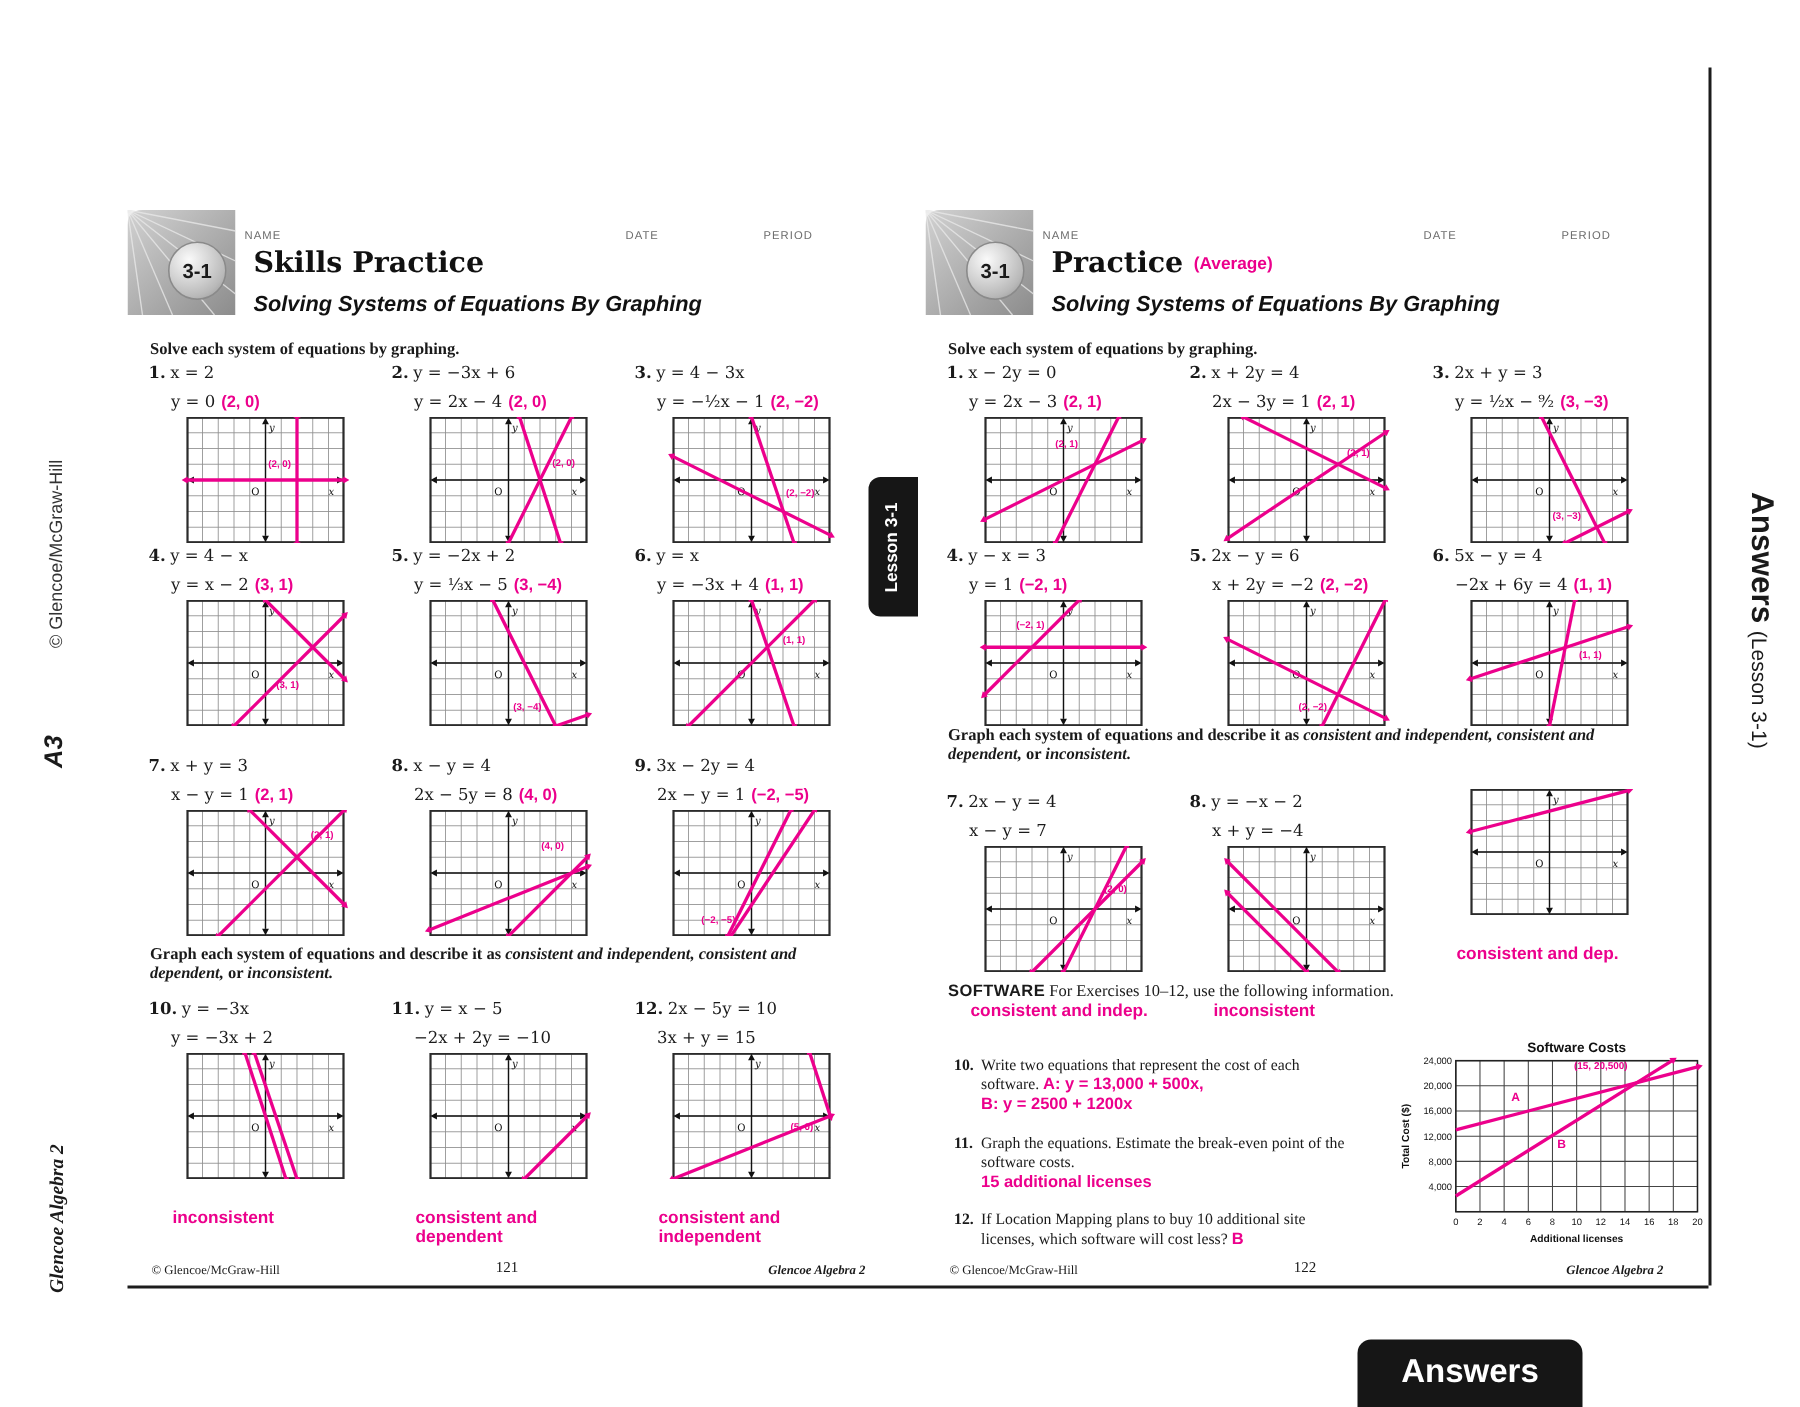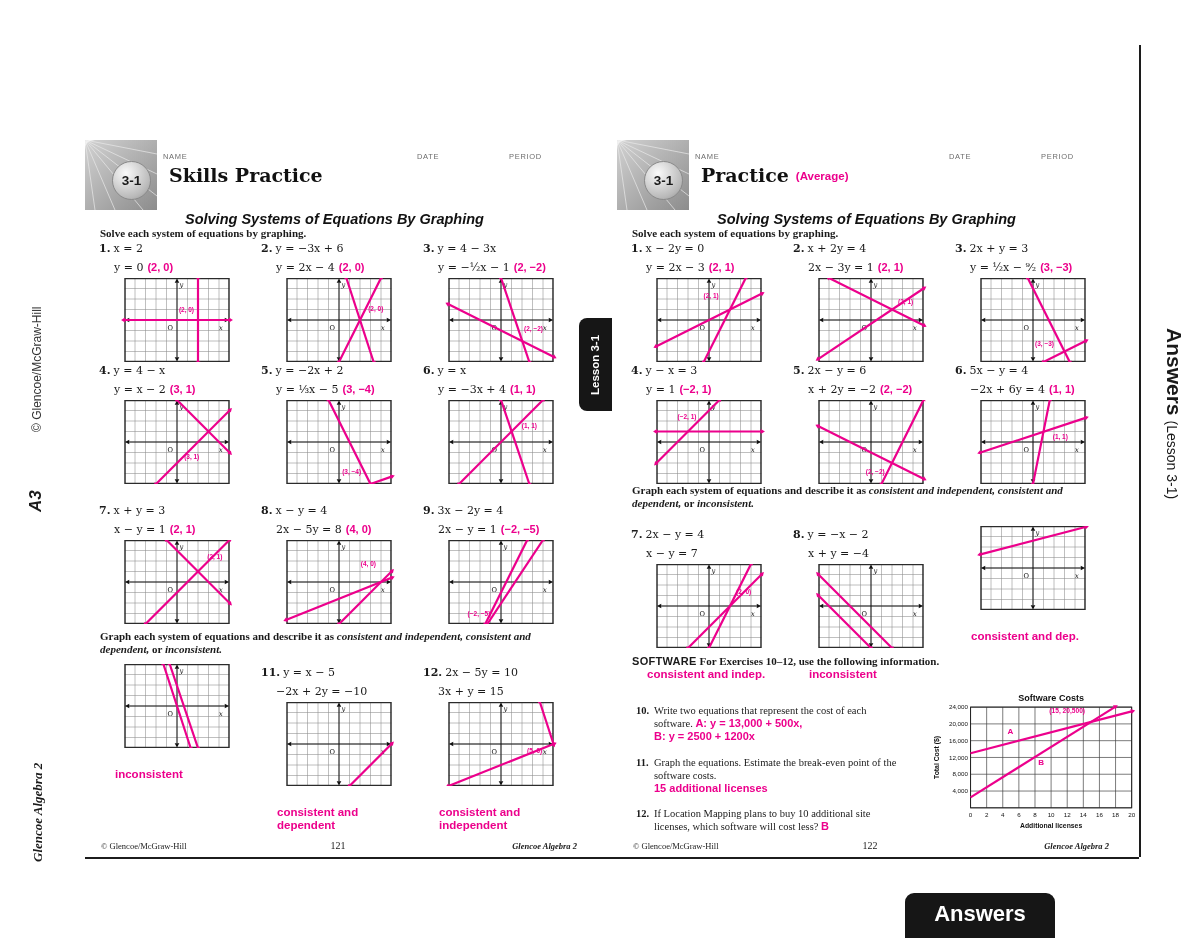--- a/index.html
+++ b/index.html
@@ -32,21 +32,21 @@
   .badge{position:absolute;left:27px;top:21px;width:37px;height:37px;border-radius:50%;
          background:radial-gradient(circle at 35% 30%,#fafafa,#b9b9b9 70%,#8e8e8e);
          border:1px solid #8a8a8a;display:flex;align-items:center;justify-content:center;
          font:bold 13.5px "Liberation Sans",sans-serif;color:#1a1a1a}
   .ndp span{position:absolute;top:12px;font:7.5px "Liberation Sans",sans-serif;
             color:#6d6d6d;letter-spacing:.7px}
   .ndp .n1{left:78px}.ndp .n2{left:332px}.ndp .n3{left:424px}
   .ws-title{position:absolute;left:84px;top:24px;margin:0;
             font:bold 19px "DejaVu Serif",serif;color:#111}
   .title-note{font:bold 11.5px "Liberation Sans",sans-serif;margin-left:7px;vertical-align:2px}
-  .ws-subtitle{position:absolute;left:84px;top:55px;margin:16px;
+  .ws-subtitle{position:absolute;left:84px;top:55px;margin:0;
                font:italic bold 14.5px "Liberation Sans",sans-serif;color:#111}
   .instr{position:absolute;left:15px;font-weight:bold;font-size:11px;line-height:13px}
   .instr .it{font-style:italic}
   .instr-solve{top:87px}
   #page-0 .instr-describe{top:490px;width:432px}
   #page-1 .instr-describe{top:344px;width:432px}
   .prow{position:absolute;left:14px;width:486px;display:flex}
   .pcell{width:162px}
   .eqs{height:38px;font-size:11px;line-height:18.5px;font-family:"DejaVu Serif",serif}
   .eqnum{font-weight:bold;margin-right:3px;font-style:normal}
@@ -59,21 +59,21 @@
   .ans-below{width:136px;margin-left:16px;margin-top:20px;
              font:bold 11.5px "Liberation Sans",sans-serif;line-height:13px}
   .pfooter{position:absolute;top:700px;left:14px;width:478px;font-size:8.5px}
   .pfooter .fc{position:absolute;left:0;right:0;text-align:center;font-size:10px}
   .pfooter .fl{position:absolute;left:2px;top:1px}
   .pfooter .fr{position:absolute;right:0;top:1px;font-style:italic;font-weight:bold}
   
   .software{position:absolute;left:15px;top:515px;width:500px}
   .sw-head{font-size:11px}
   .sw-word{font:bold 11px "Liberation Sans",sans-serif;letter-spacing:.3px}
-  .sw-rest{font-weight:bold}
+  .sw-rest{font-weight:normal}
   .sw-body{margin:3px 0 0 0;width:492px;font-size:10.5px;line-height:13.5px}
   .sw-questions{position:absolute;left:4px;top:49px;width:268px}
   .swq{display:flex;margin-bottom:13px;font-size:10.5px;line-height:13px}
   .swq .num{width:18px;font-weight:bold;flex:none}
   .swq .ans-inline,.swq .ans-block{font:bold 11px "Liberation Sans",sans-serif;white-space:pre-line}
   .swq .ans-block{display:block}
   .sw-chart{position:absolute;left:298px;top:36px;width:214px}
   svg.swchart{display:block;width:214px;height:143px}
   
   .axl{font:italic 7px "DejaVu Serif",serif;fill:#111}
@@ -607,20 +607,24 @@
             <polygon fill="#ec008c" points="36.89003105620015,91.2199378875997 36.53226017980019,86.34530969665015 41.00439613479976,88.58137767414995"></polygon>
             <polygon fill="#ec008c" points="84.10996894379984,-3.219937887599697 84.46773982019981,1.6546903033498443 79.99560386520024,-0.5813776741499455"></polygon>
             <text x="31.9" y="79.2" text-anchor="middle" class="glabel" fill="#ec008c">(−2, −5)</text>
           </svg>
         </div>
       </div>
     </div>
   <div class="instr instr-describe"><span>Graph each system of equations and describe it as </span><span class="it">consistent and independent, consistent and dependent,</span><span> or </span><span class="it">inconsistent.</span></div>
   <div class="prow" style="top:524px">
       <div class="pcell">
+        <div class="eqs">
+          <div><span class="eqnum">10.</span><span class="eq">y = −3x</span></div>
+          <div class="eqline2"><span class="eq">y = −3x + 2</span></div>
+        </div>
         <div class="gwrap">
           <svg class="mini" viewBox="0 0 110 88">
             <g stroke="#8f8f8f" stroke-width="0.6">
               <line x1="0" y1="0" x2="0" y2="88"></line>
               <line x1="11" y1="0" x2="11" y2="88"></line>
               <line x1="22" y1="0" x2="22" y2="88"></line>
               <line x1="33" y1="0" x2="33" y2="88"></line>
               <line x1="44" y1="0" x2="44" y2="88"></line>
               <line x1="55" y1="0" x2="55" y2="88"></line>
               <line x1="66" y1="0" x2="66" y2="88"></line>

